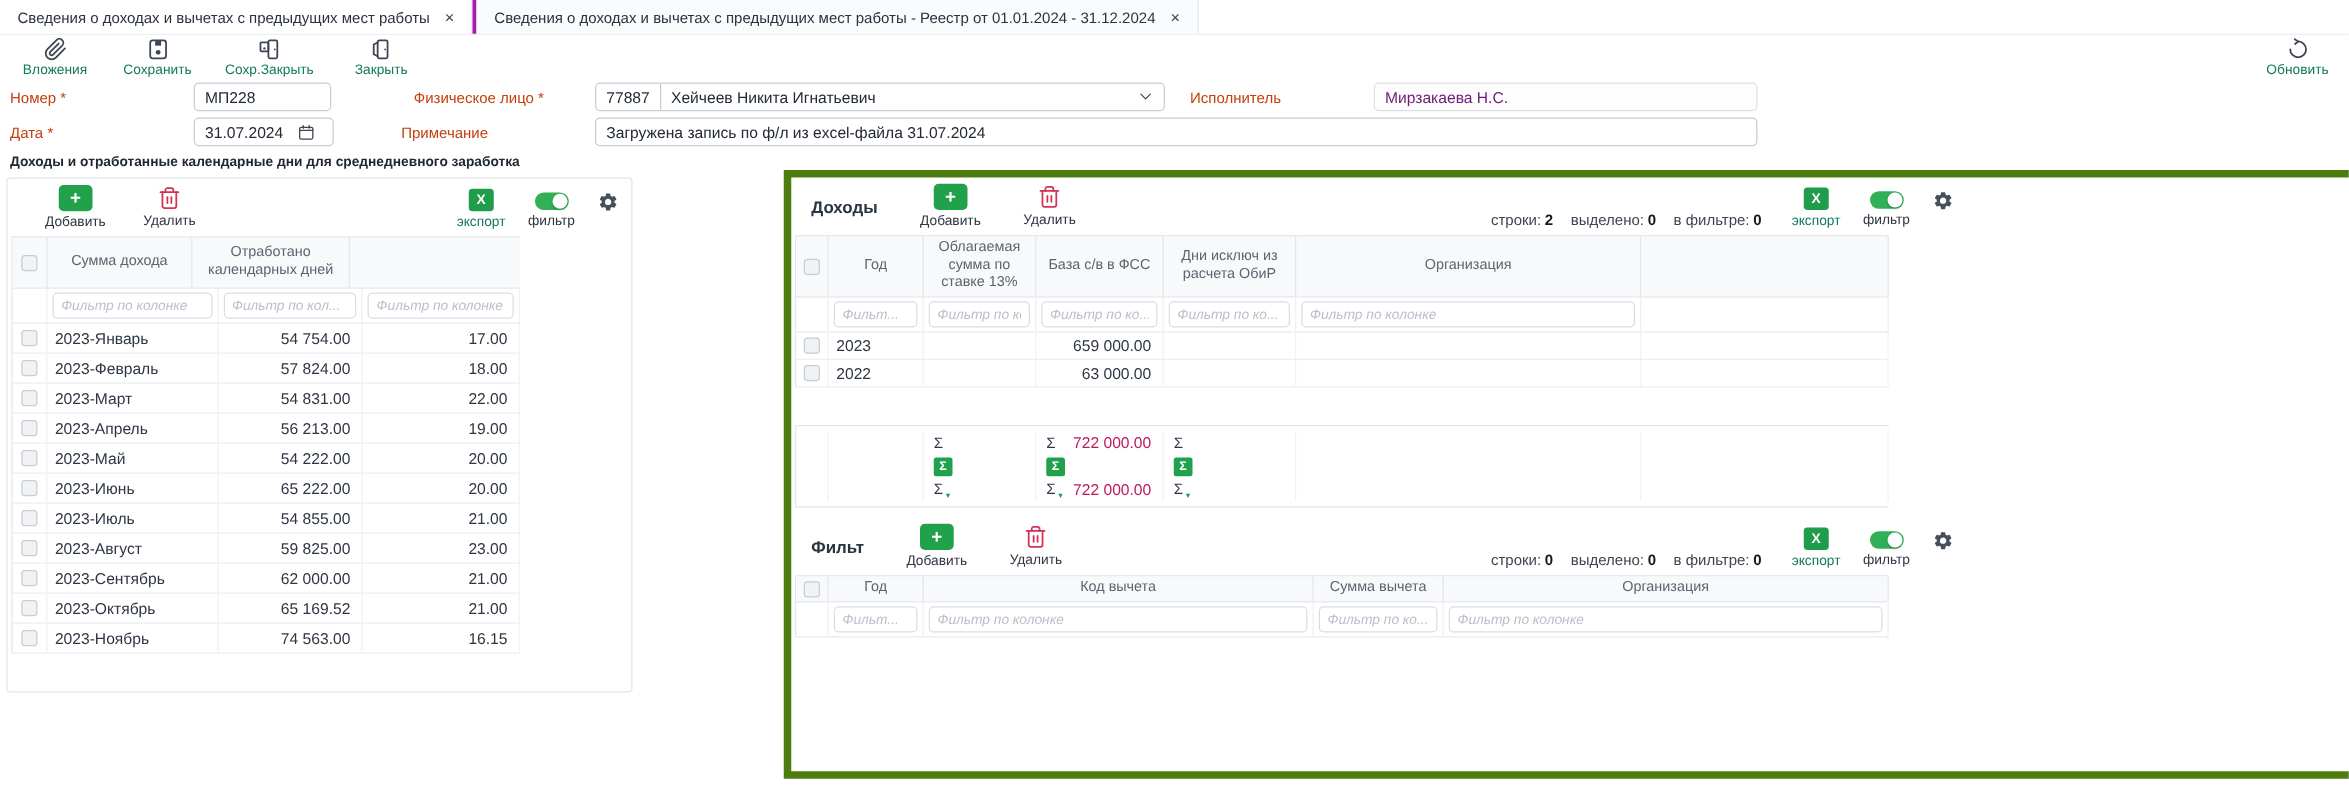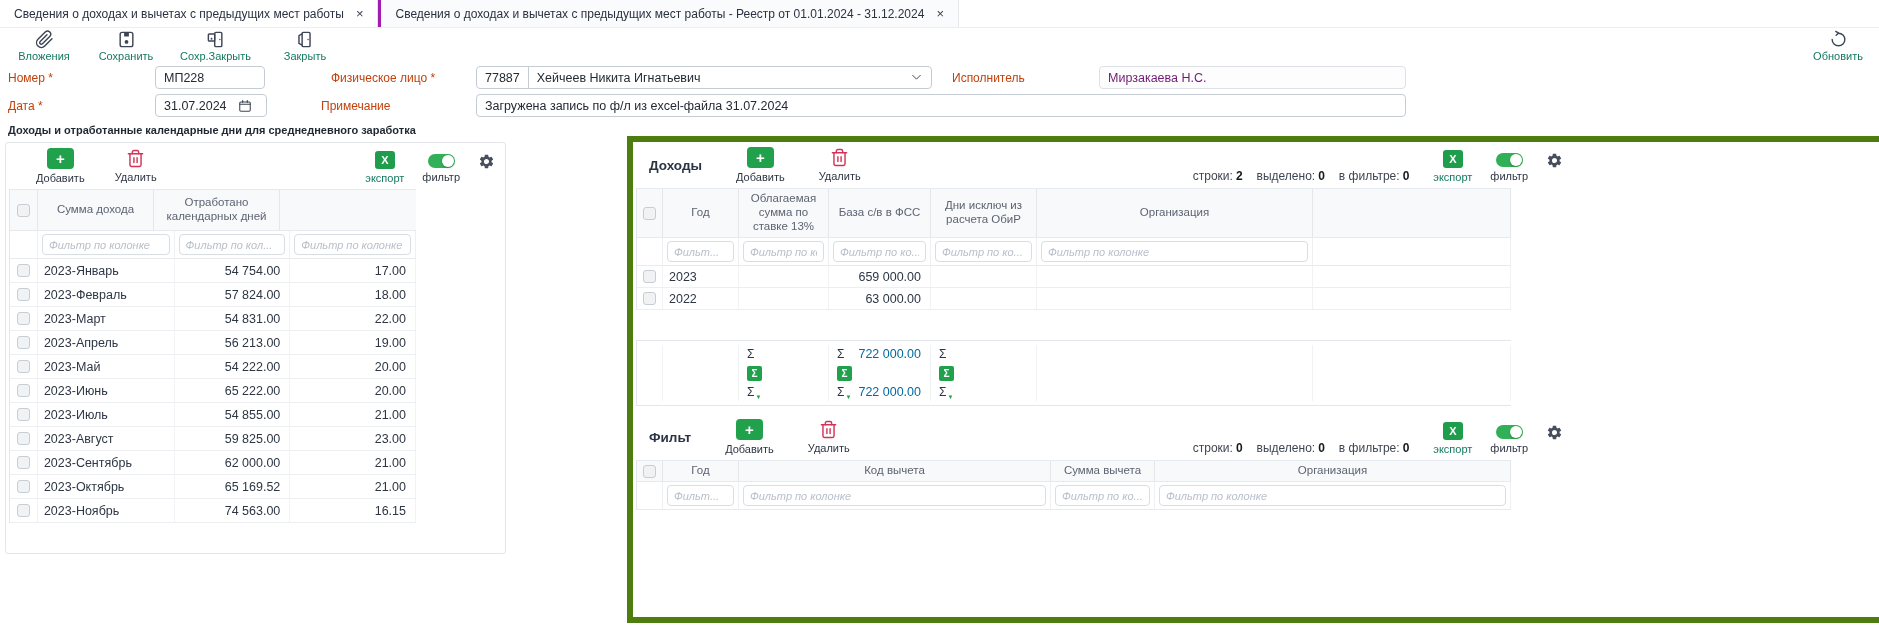--- a/index.html
+++ b/index.html
@@ -101,21 +101,21 @@
 
   .gap30{height:30px;}
   .gap8{height:8px;}
 
   
   .sum-row{display:flex;margin-left:3px;width:875px;border-top:1px solid #e3e6ea;border-bottom:1px solid #e3e6ea;
            border-left:1px solid #e3e6ea;padding:4px 0;background:#fff;}
   .sc{border-right:1px solid #f0f2f4;display:flex;flex-direction:column;justify-content:center;gap:1px;}
   .sl{height:18px;display:flex;align-items:center;justify-content:space-between;padding:0 9px 0 8px;}
   .sg{font-size:12px;color:#2e3644;}
-  .sv{font-size:12.5px;color:#0369a1;}
+  .sv{font-size:12.5px;color:#be185d;}
   .sgbox{width:15px;height:15px;background:#21a14c;border-radius:2px;color:#fff;font-size:10px;font-weight:bold;
          display:flex;align-items:center;justify-content:center;}
   .smk{font-size:6px;color:#21a14c;vertical-align:-3px;margin-left:1px;}
 </style>
 </head>
 <body>
 
 <div class="tabbar">
   <div class="tab active">
     <span>Сведения о доходах и вычетах с предыдущих мест работы</span>

